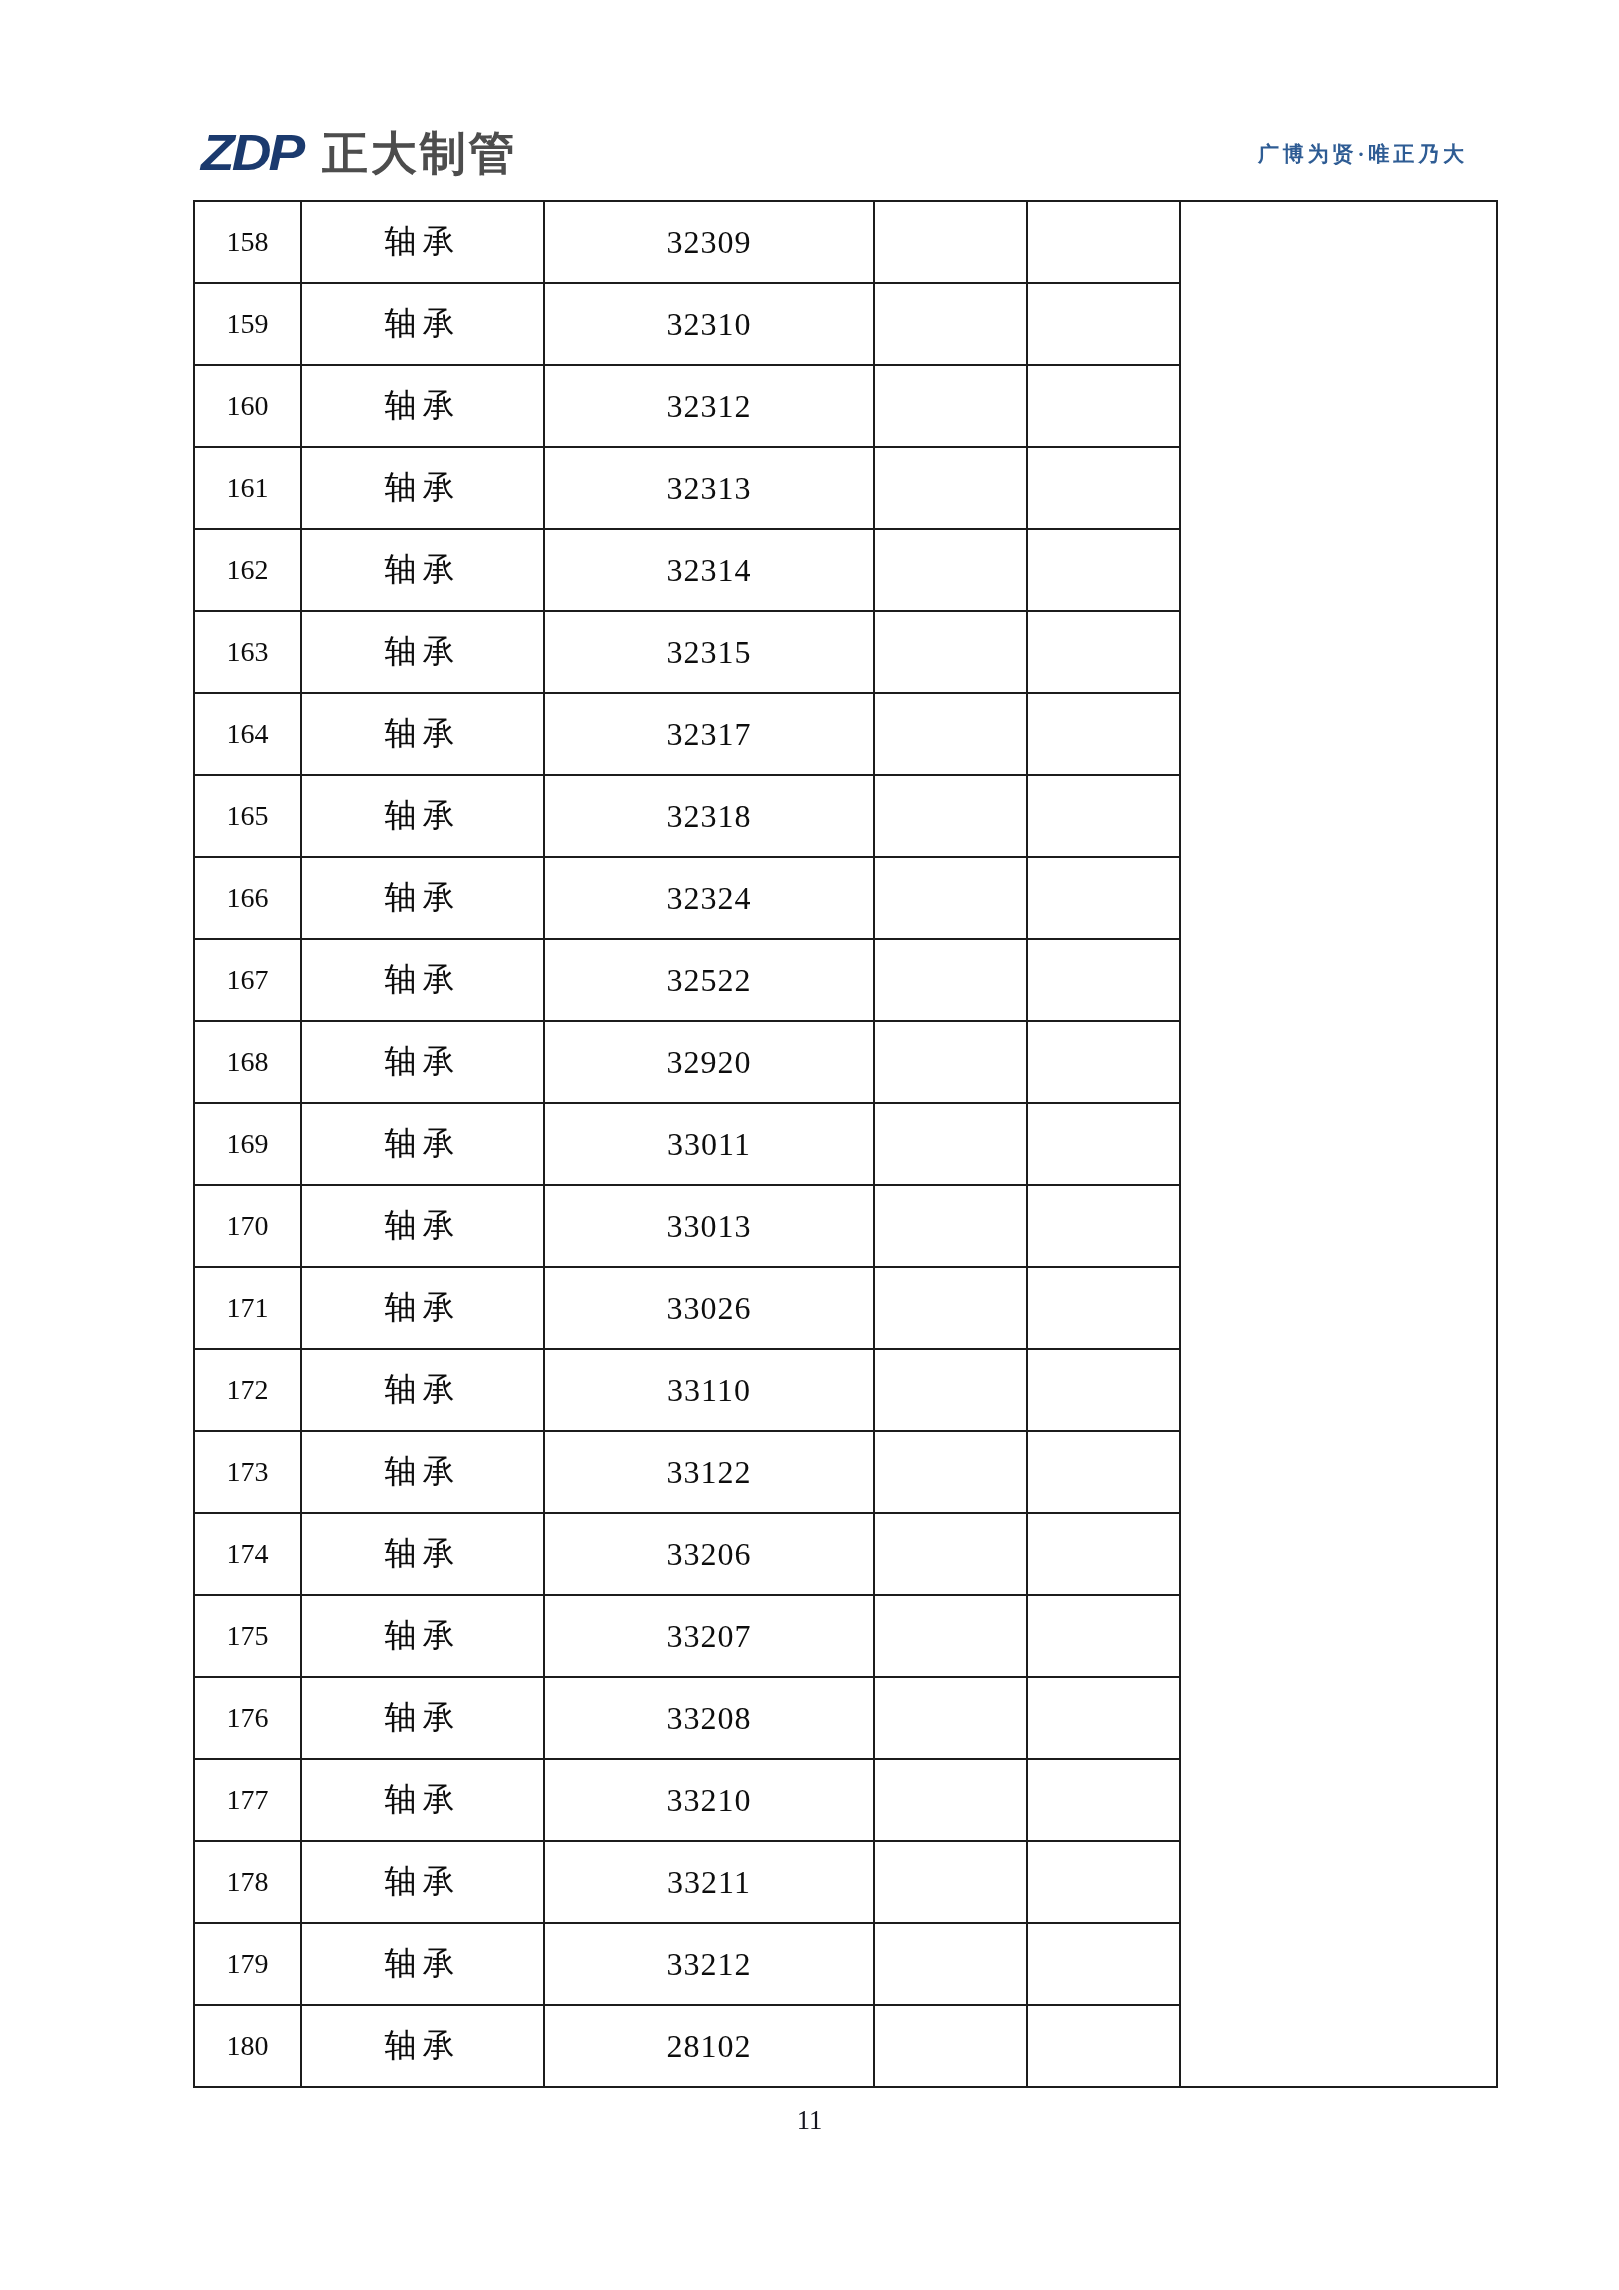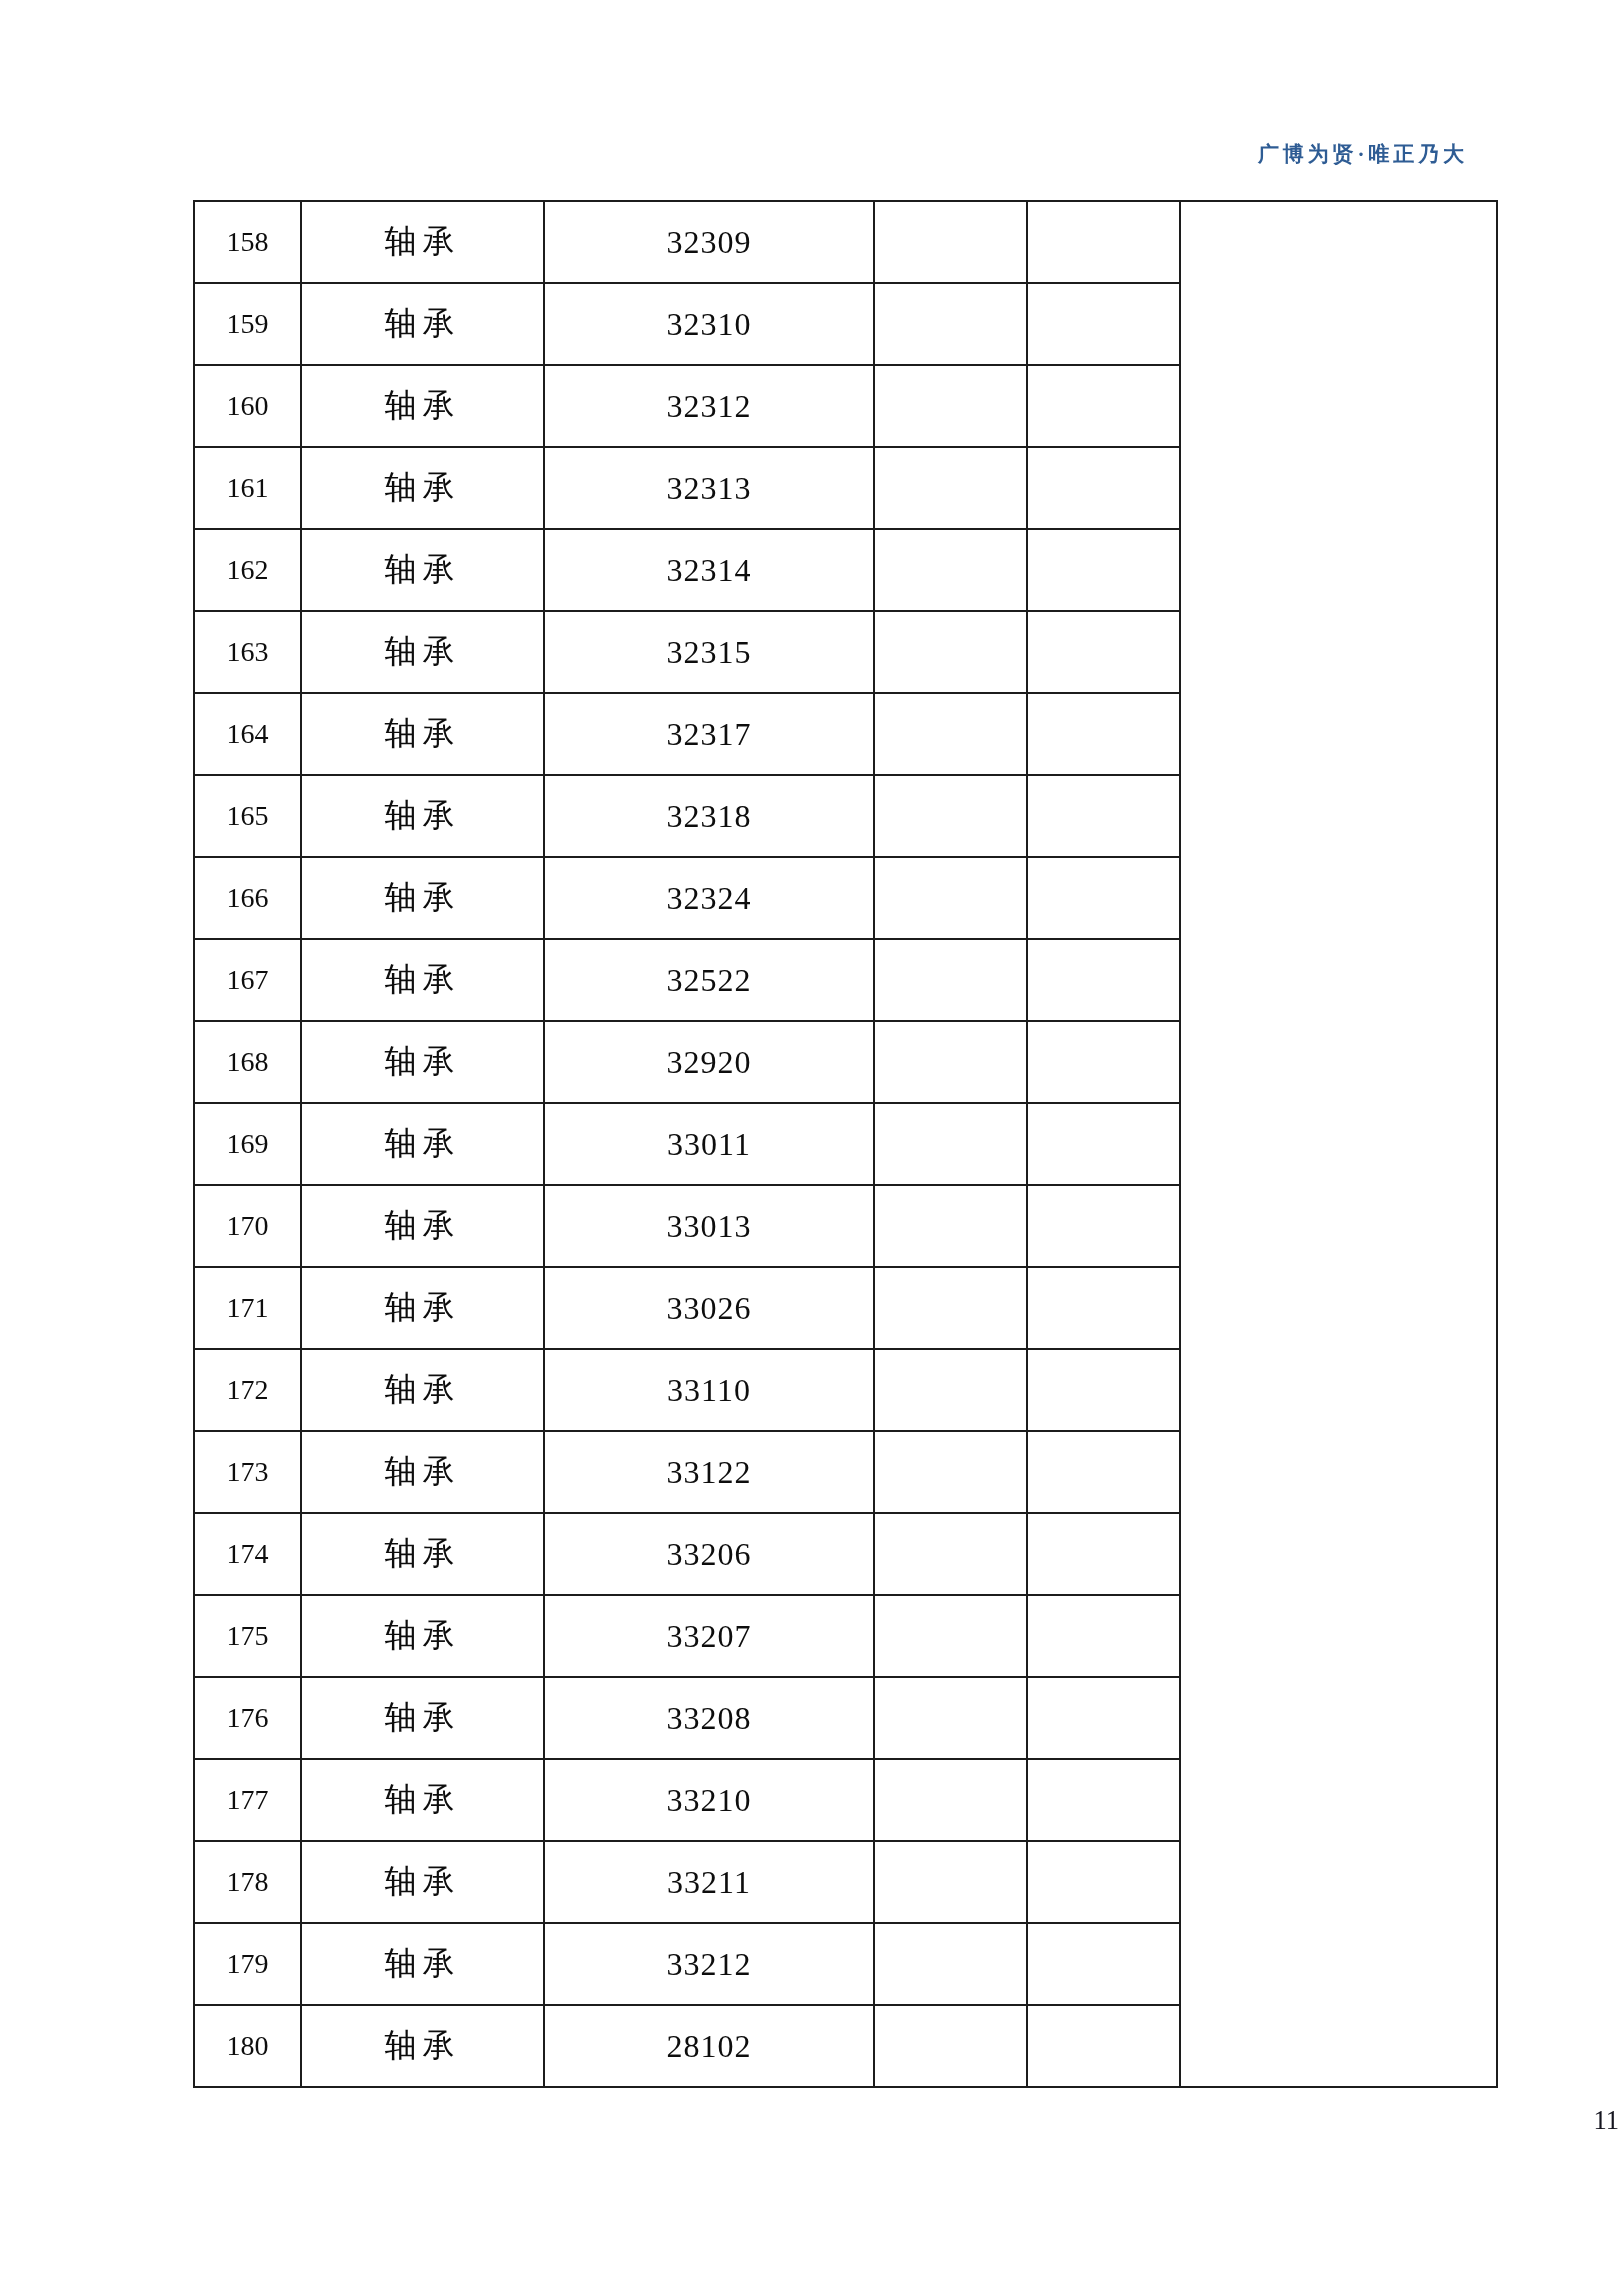--- a/index.html
+++ b/index.html
@@ -82,30 +82,34 @@
   .c-name  { font-size: 32px; letter-spacing: 5.9px; }
   .c-model { font-size: 32px; letter-spacing: 1px; }
   .merged-cell { background: #ffffff; }
 
   
   .page-number {
     position: absolute;
     left: 0;
     top: 2105px;
     width: 100%;
-    text-align: right;
+    text-align: center;
     font-size: 26.5px;
     color: #15151f;
   }
 </style>
 </head>
 <body>
 
 <div class="page">
 
+  <div class="header-logo-group">
+    <span class="zdp-logo">ZDP</span>
+    <span class="company-name">正大制管</span>
+  </div>
 
   <div class="slogan">广博为贤·唯正乃大</div>
 
   <table class="parts-table">
     <colgroup>
       <col style="width:107px">
       <col style="width:243px">
       <col style="width:330px">
       <col style="width:153px">
       <col style="width:153px">

